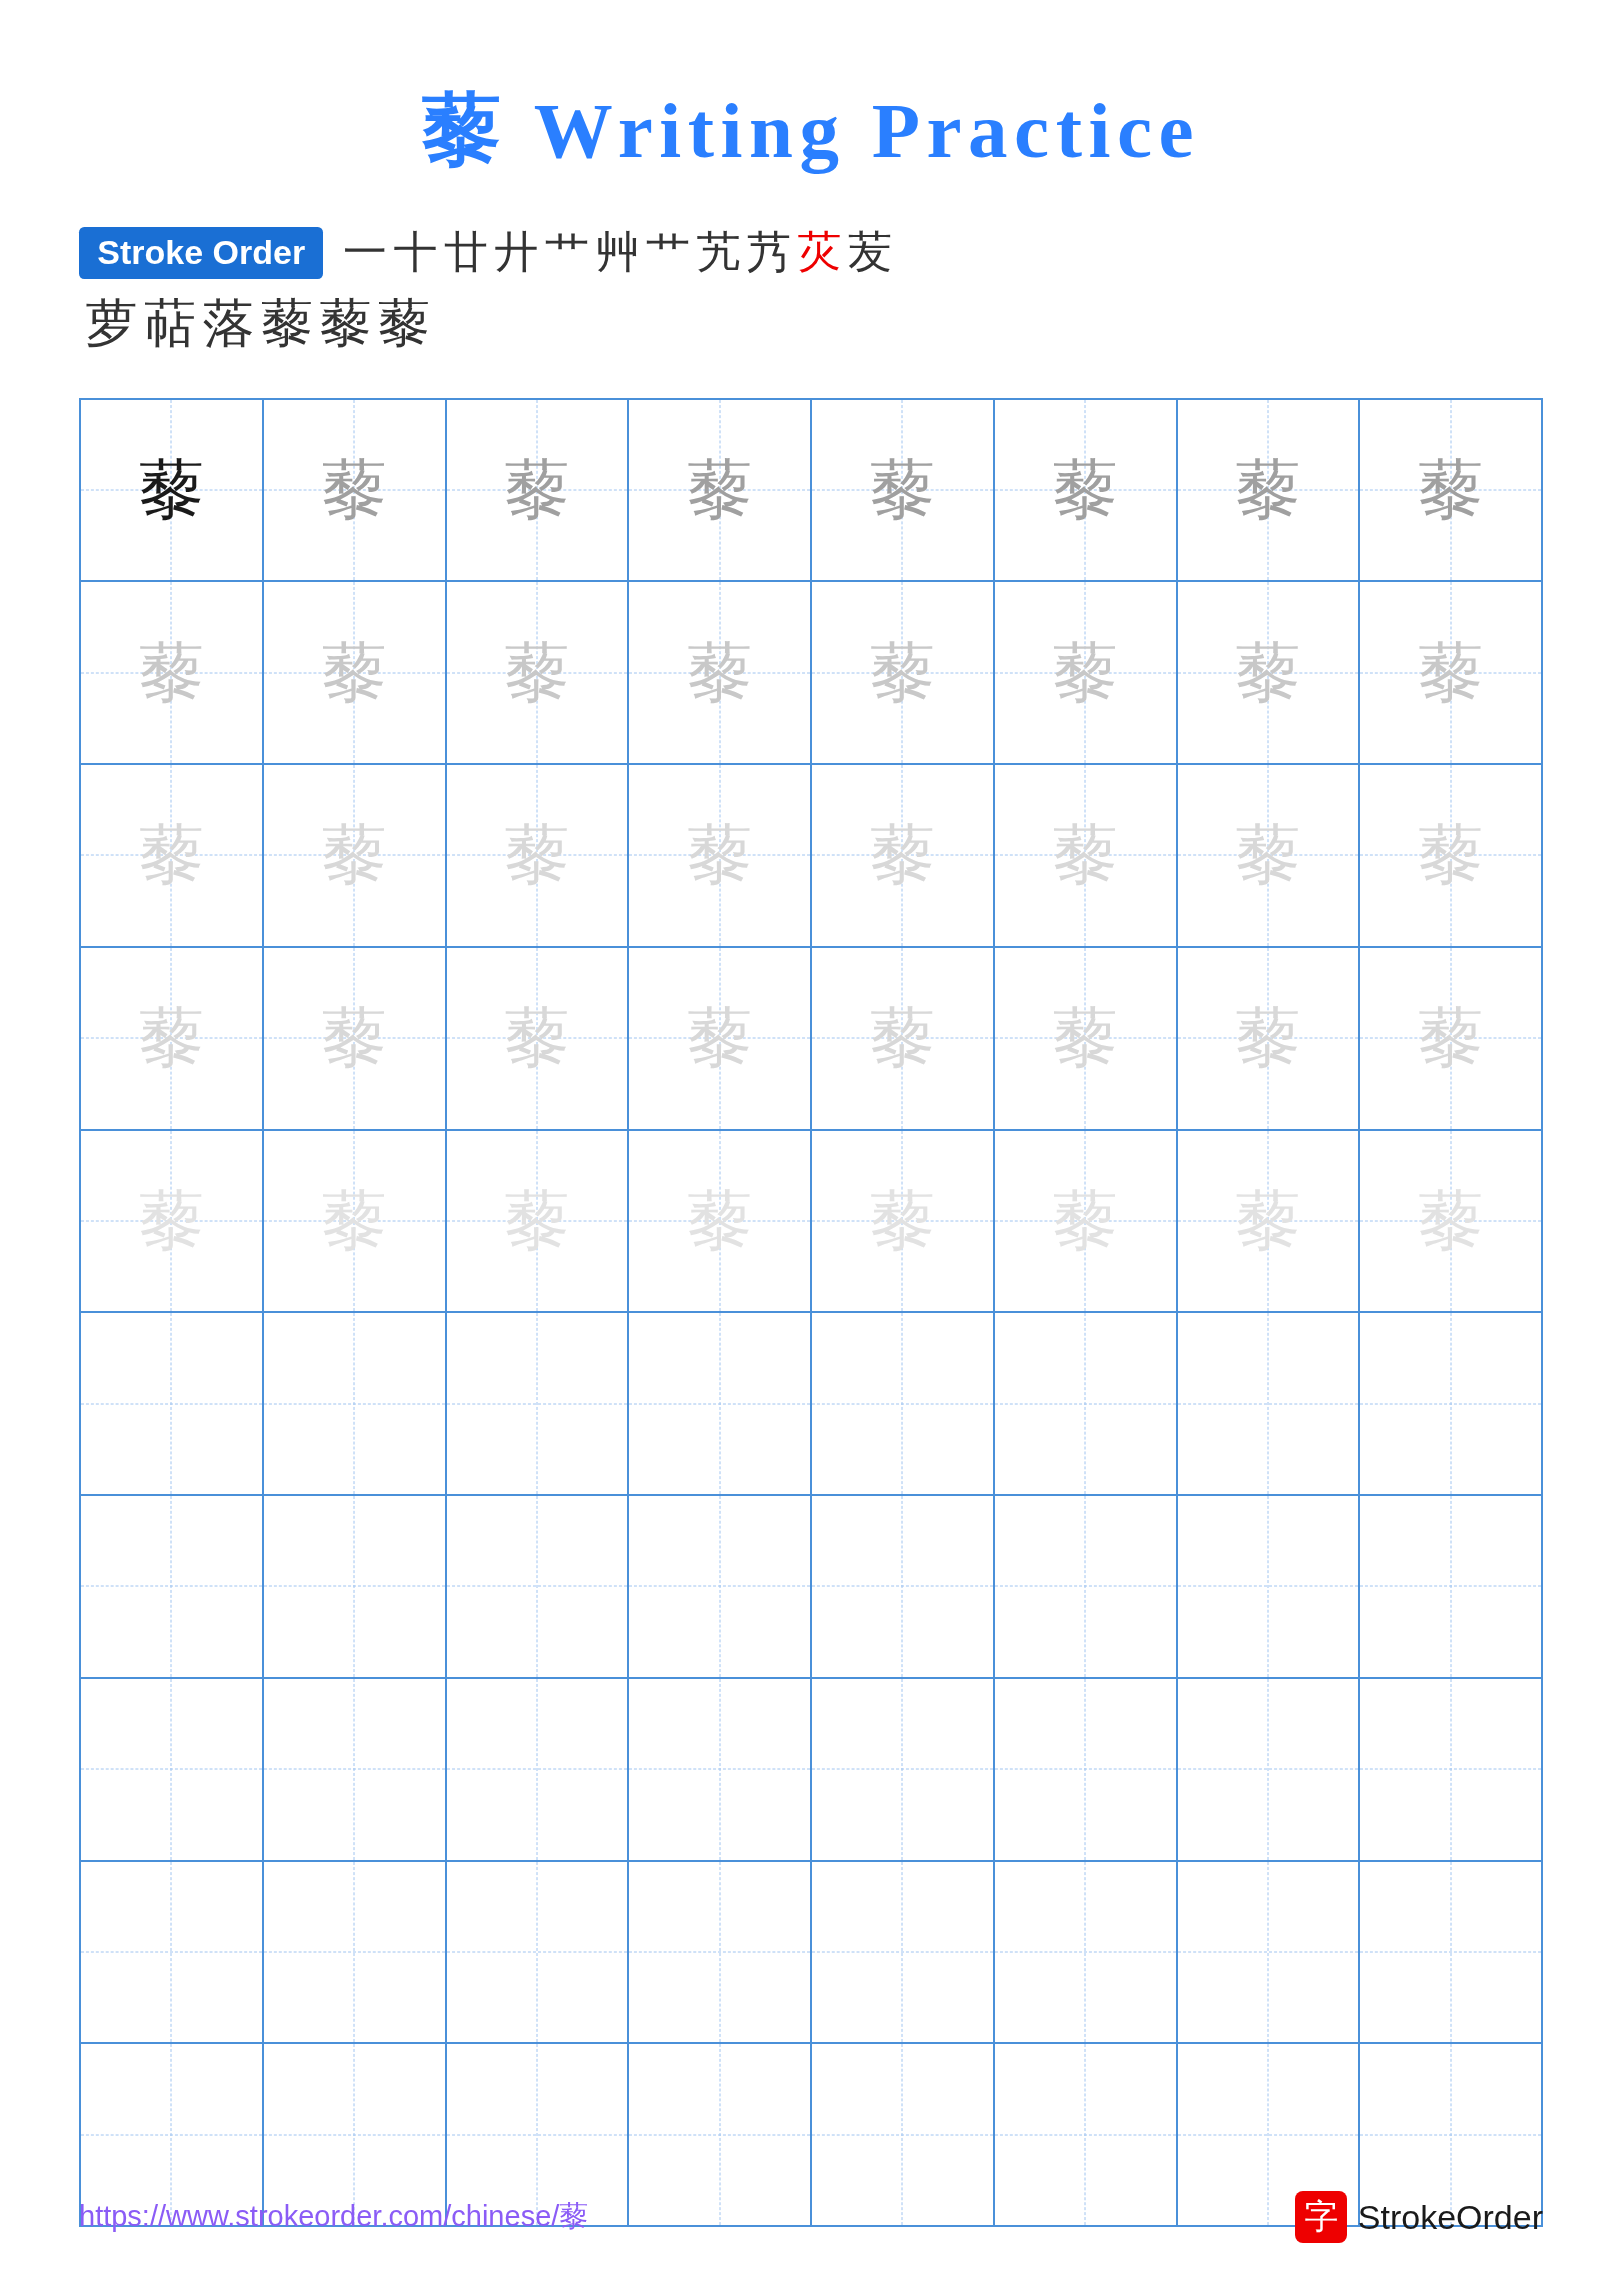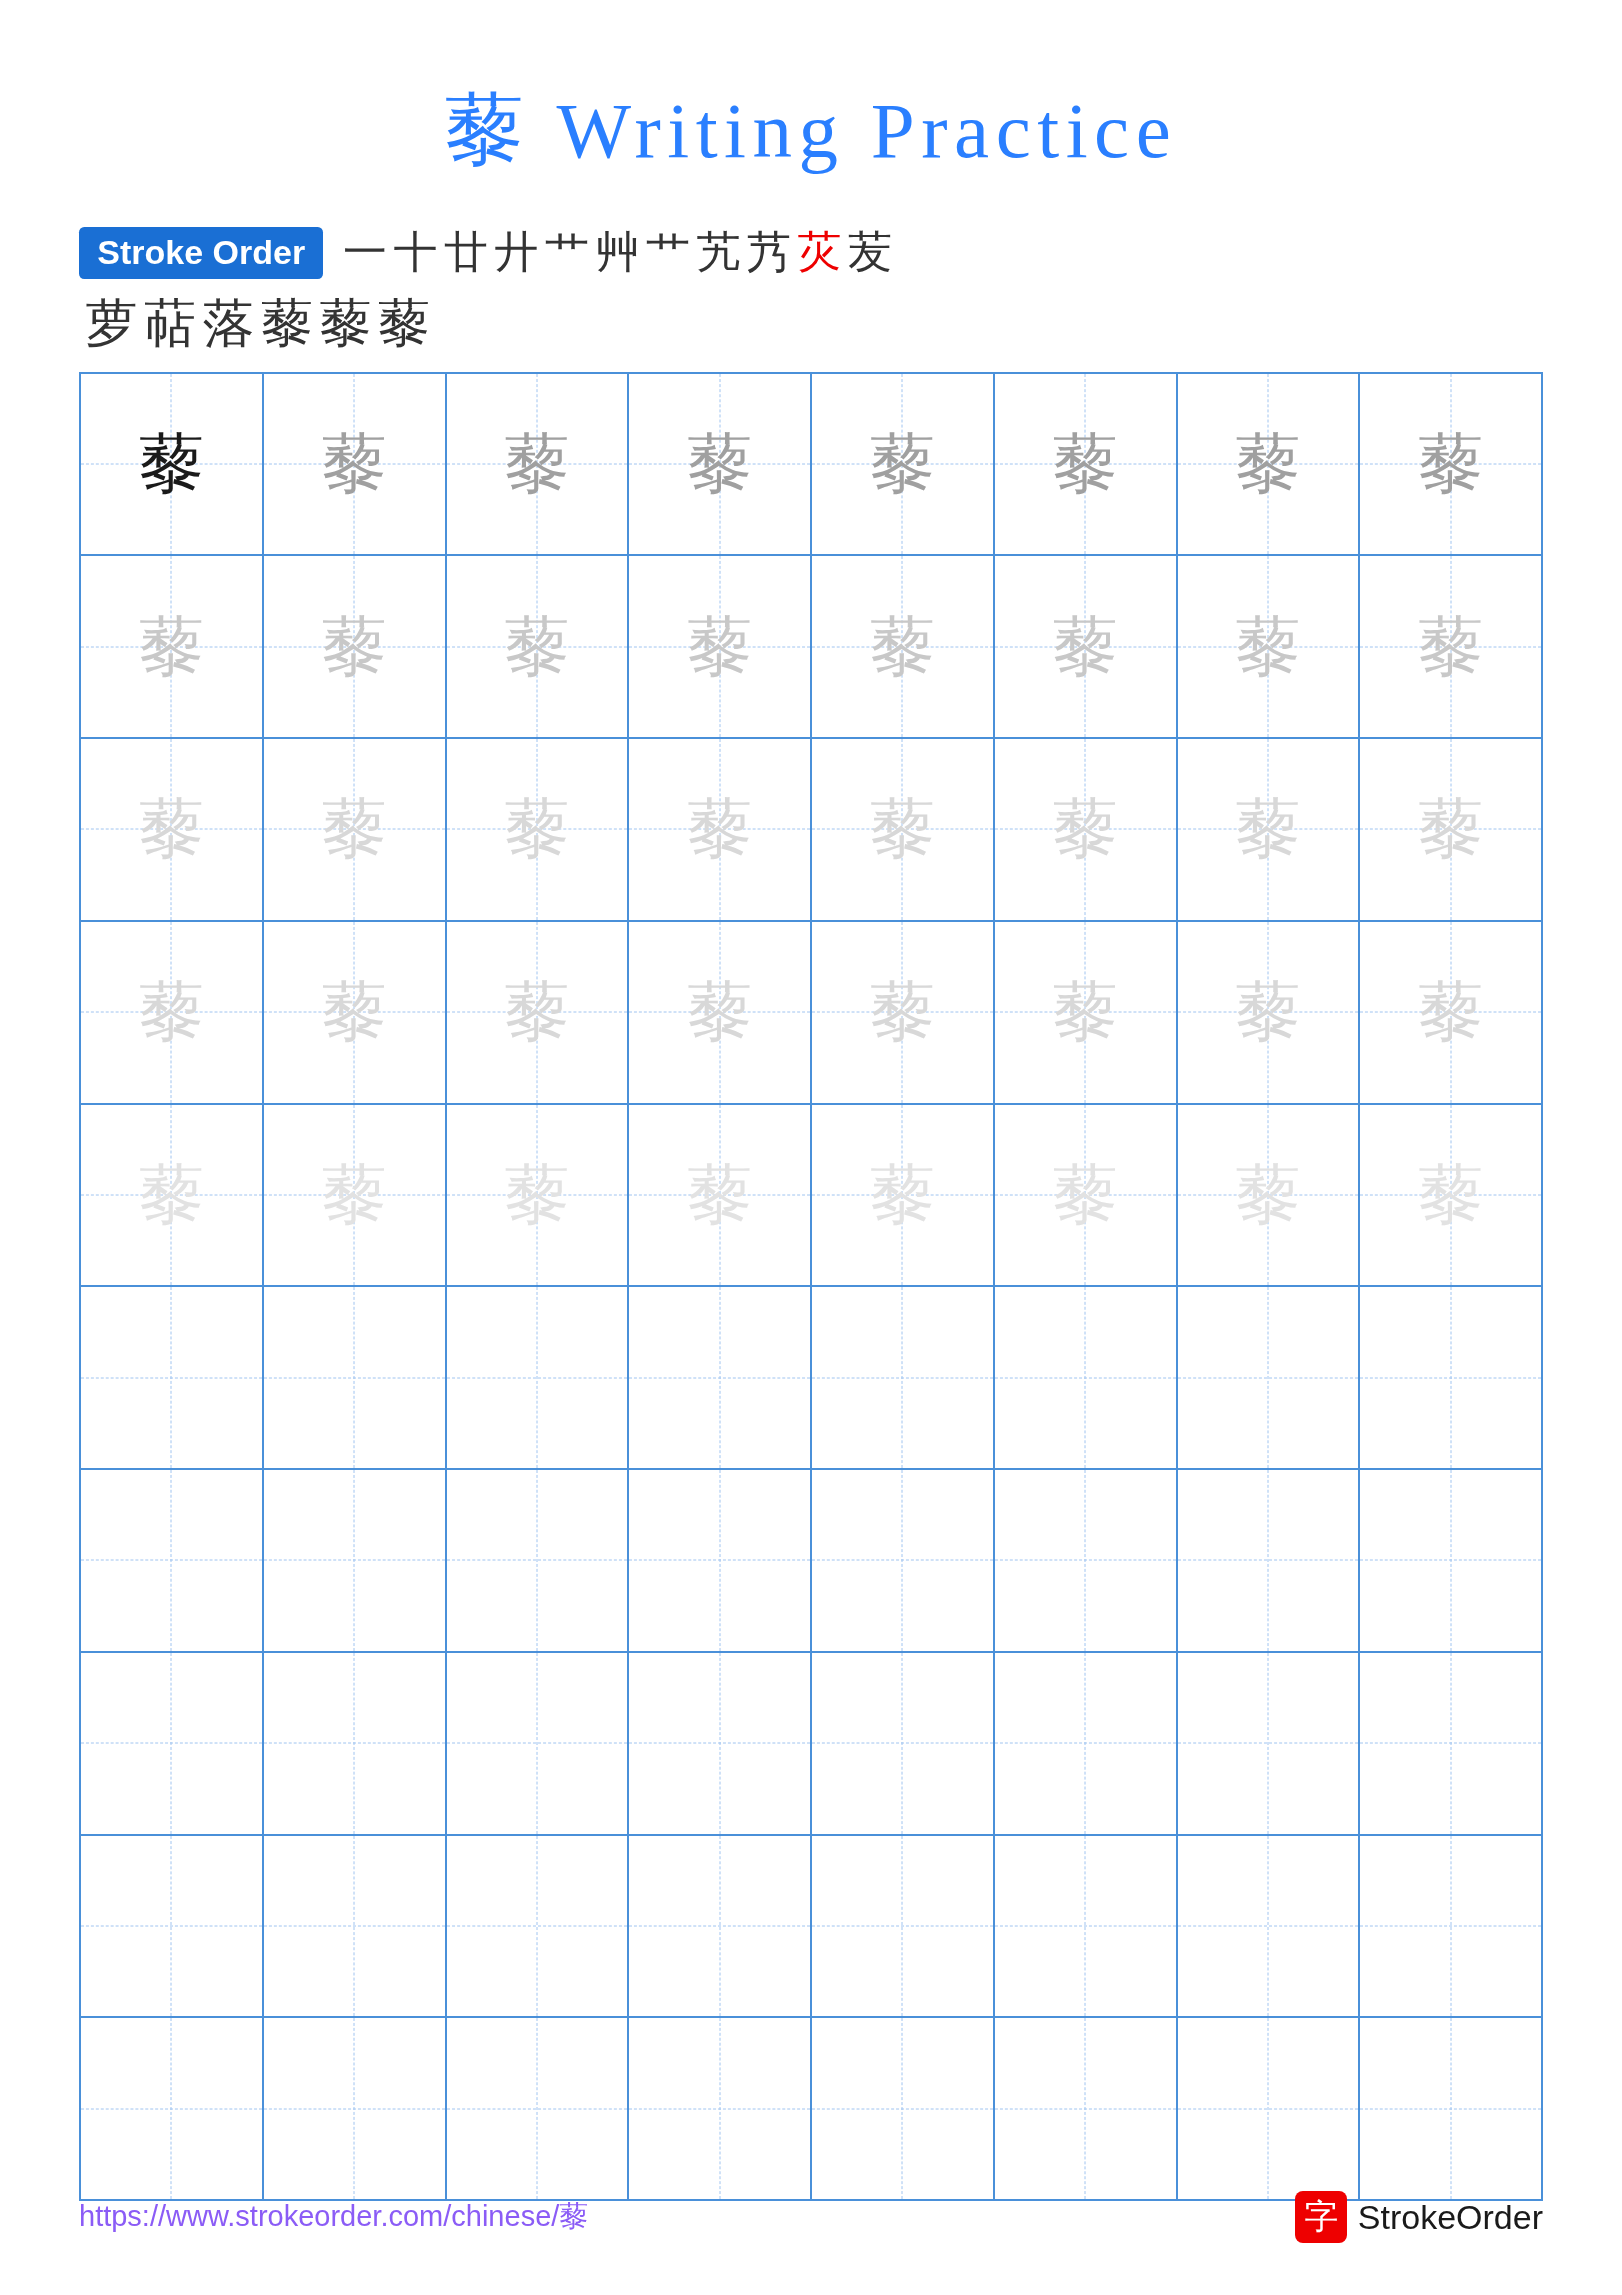--- a/index.html
+++ b/index.html
@@ -16,38 +16,39 @@
       width: 1622px;
       min-height: 2295px;
       padding: 52px 79px;
       display: flex;
       flex-direction: column;
       align-items: center;
     }
 
     .title {
       font-size: 79px;
-      font-weight: normal;
+      font-weight: bold;
       color: #2a7fff;
       margin-top: 26px;
       margin-bottom: 39px;
       text-align: center;
       letter-spacing: 6.5px;
     }
 
     .title-char {
       color: #2a7fff;
     }
 
     .title-text {
       color: #2a7fff;
     }
 
     .stroke-order-section {
       width: 100%;
+      margin-bottom: 26px;
     }
 
     .stroke-order-row {
       display: flex;
       align-items: center;
       flex-wrap: wrap;
       margin-bottom: 6.5px;
     }
 
     .stroke-order-badge {

